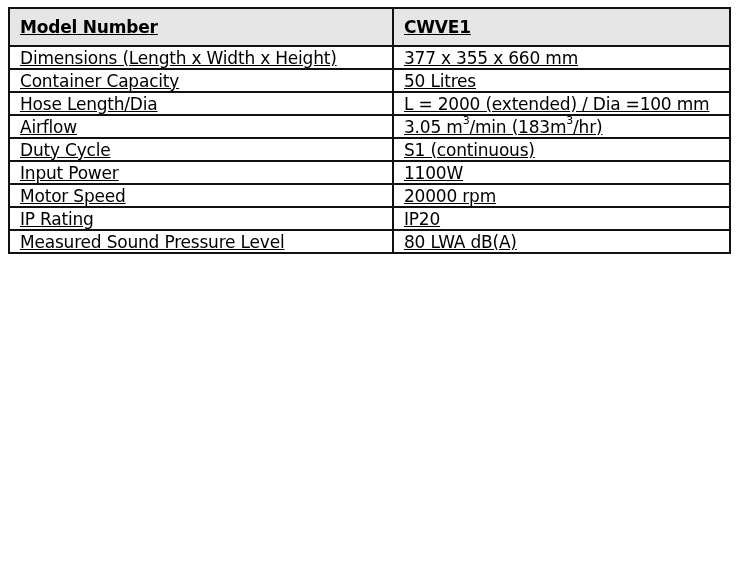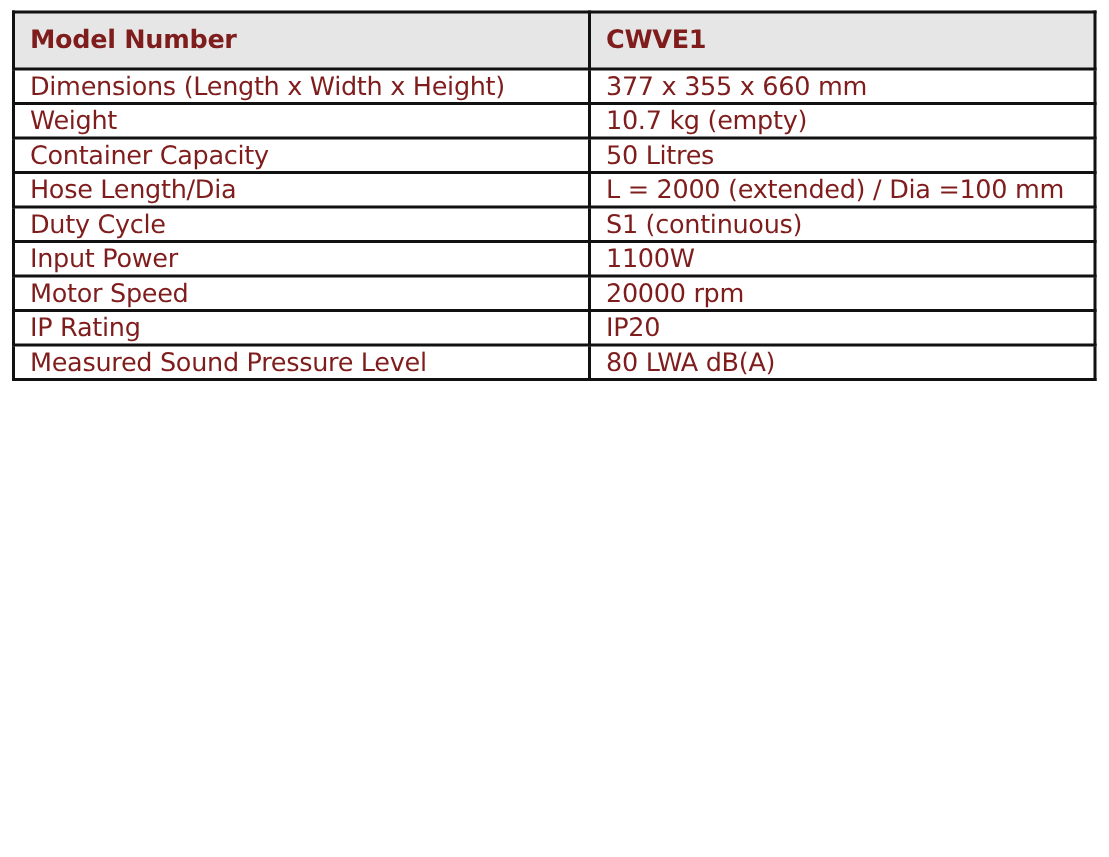--- a/index.html
+++ b/index.html
@@ -10,22 +10,23 @@
       height: 571px;
       overflow: hidden;
     }
     .spec-table {
       position: absolute;
       left: 8px;
       top: 7px;
       width: 723px;
       border-collapse: collapse;
       font-family: "DejaVu Sans", "Liberation Sans", sans-serif;
-      color: #7f1d1d;
+      color: #000000;
       font-size: 17px;
+      text-decoration: underline;
     }
     .spec-table td, .spec-table th {
       border: 2px solid #111111;
       padding: 0 0 0 10px;
       text-align: left;
       vertical-align: middle;
       height: 36px;
       box-sizing: border-box;
       font-weight: normal;
       letter-spacing: -0.2px;
@@ -57,30 +58,30 @@
       <th class="label">Model Number</th>
       <th>CWVE1</th>
     </tr>
   </thead>
   <tbody>
     <tr class="body-row">
       <td class="label">Dimensions (Length x Width x Height)</td>
       <td>377 x 355 x 660 mm</td>
     </tr>
     <tr class="body-row">
-      <td class="label">Weight</td>
-      <td>10.7 kg (empty)</td>
-    </tr>
-    <tr class="body-row">
       <td class="label">Container Capacity</td>
       <td>50 Litres</td>
     </tr>
     <tr class="body-row">
       <td class="label">Hose Length/Dia</td>
       <td>L = 2000 (extended) / Dia =100 mm</td>
+    </tr>
+    <tr class="body-row">
+      <td class="label">Airflow</td>
+      <td><span>3.05 m</span><sup>3</sup><span>/min (183m</span><sup>3</sup><span>/hr)</span></td>
     </tr>
     <tr class="body-row">
       <td class="label">Duty Cycle</td>
       <td>S1 (continuous)</td>
     </tr>
     <tr class="body-row">
       <td class="label">Input Power</td>
       <td>1100W</td>
     </tr>
     <tr class="body-row">

